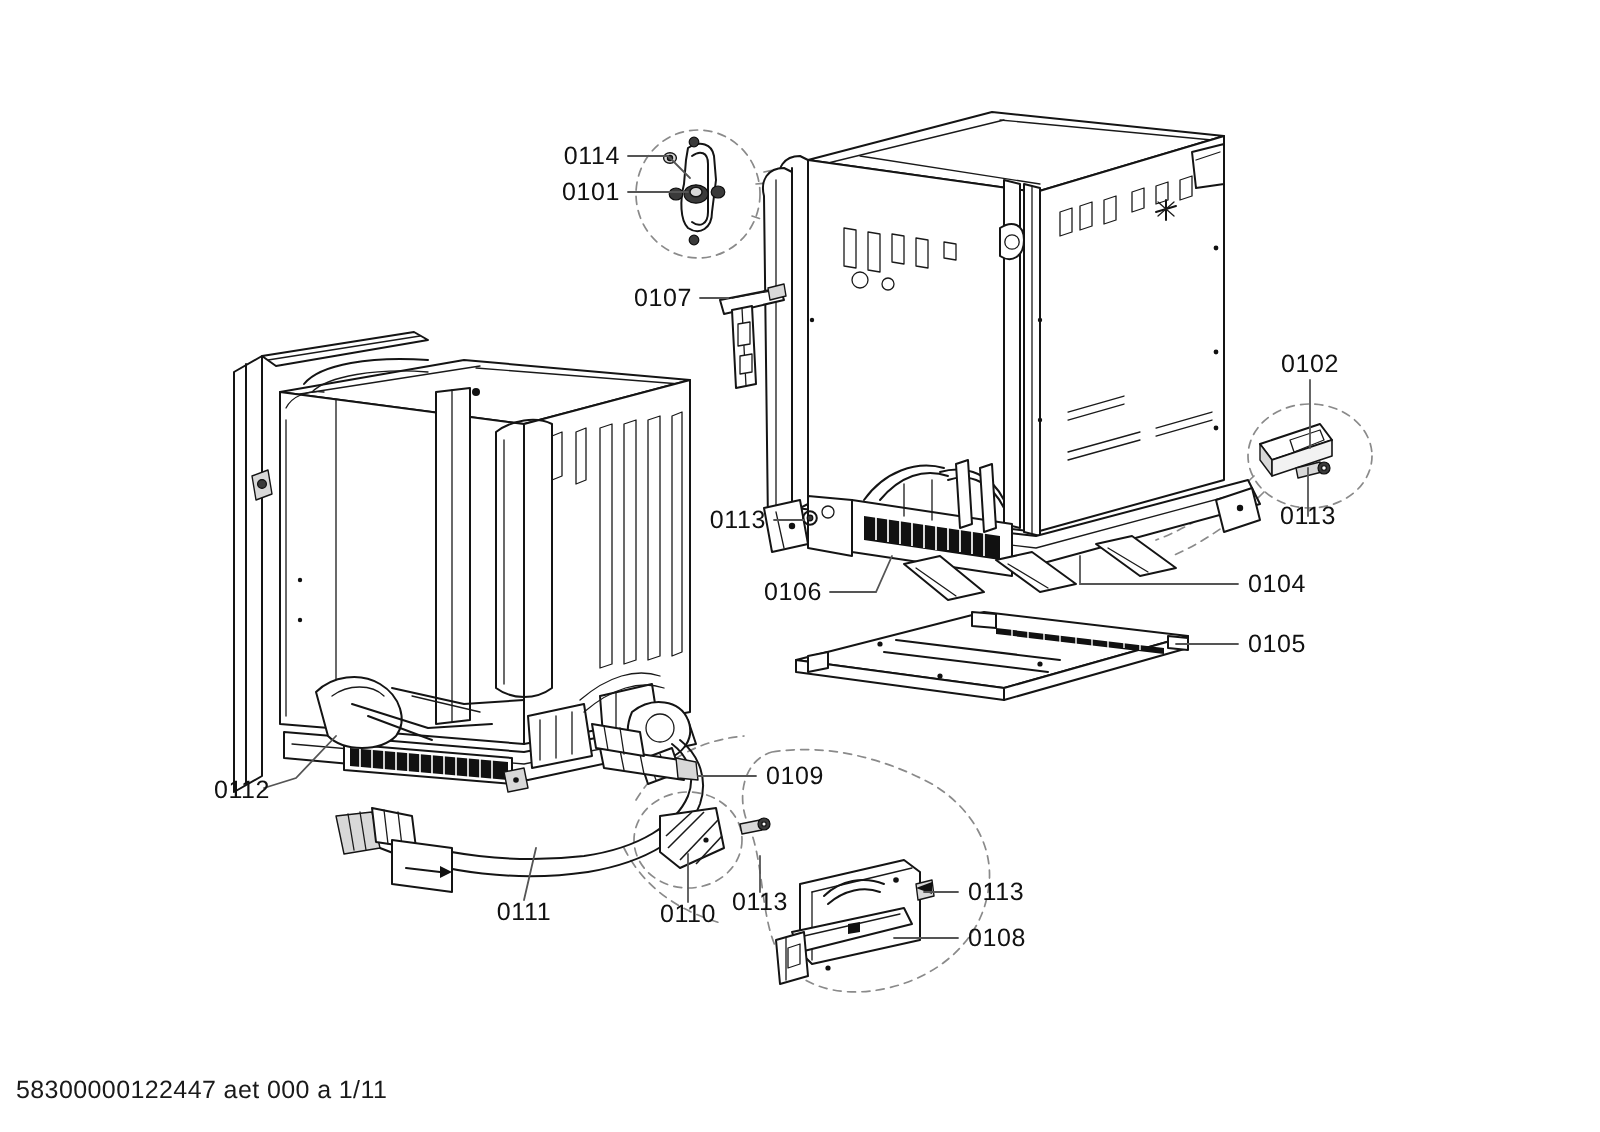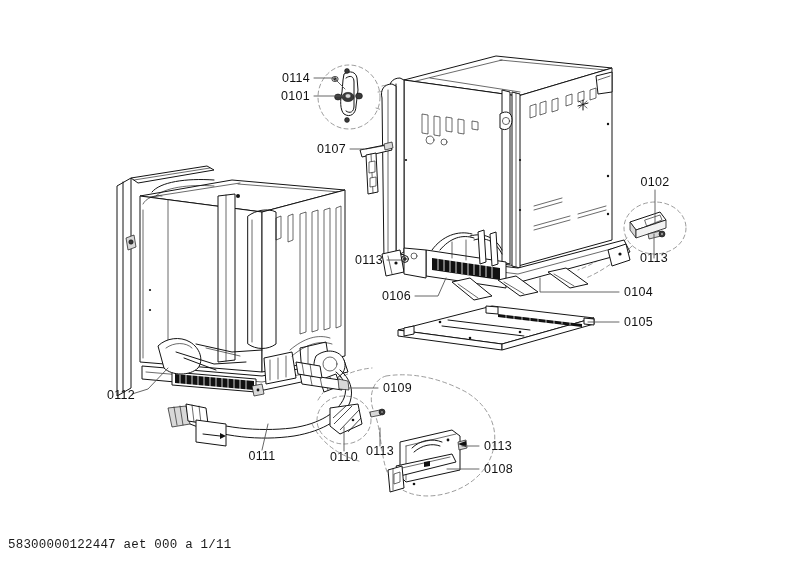--- a/index.html
+++ b/index.html
@@ -22,21 +22,21 @@
     position: absolute;
     left: 0;
     top: 0;
     width: 800px;
     height: 566px;
   }
   .footer-text {
     position: absolute;
     left: 8px;
     top: 538px;
-    font-family: Liberation Mono, monospace;
+    font-family: Liberation Sans, sans-serif;
     font-size: 12.5px;
     color: #1a1a1a;
     letter-spacing: 0.2px;
     white-space: nowrap;
   }
   
   .ln {
     fill: none;
     stroke: #141414;
     stroke-width: 1;

